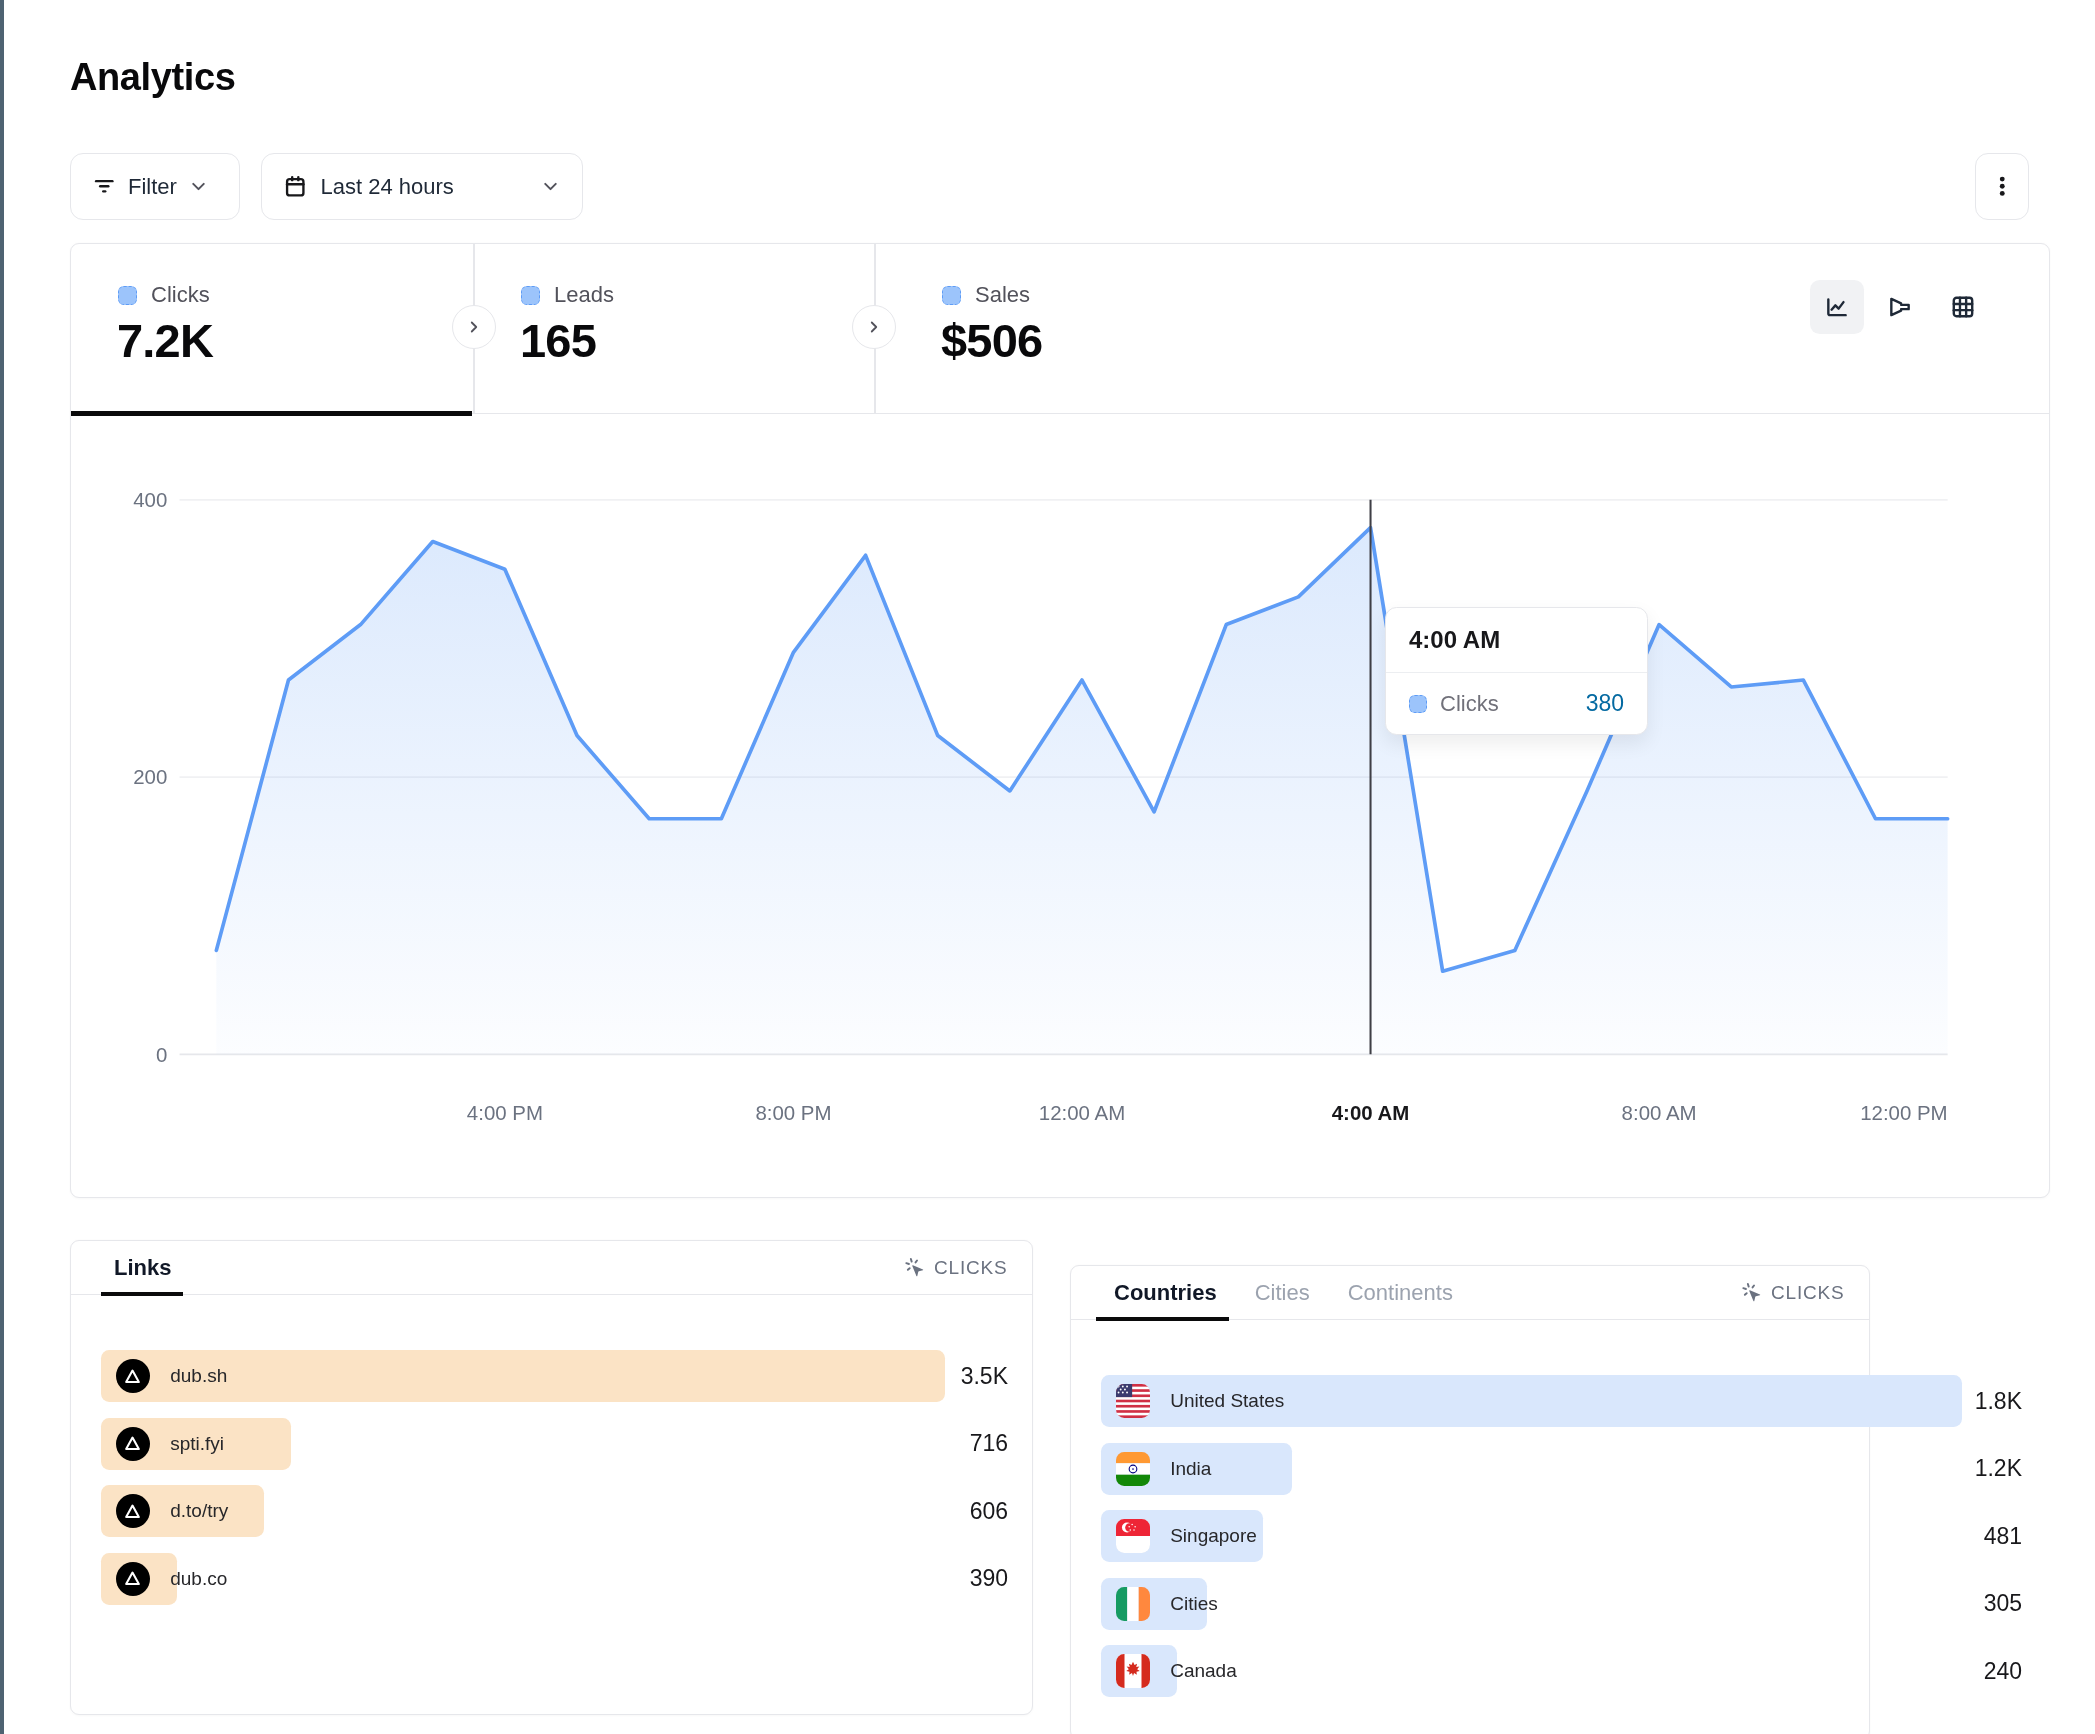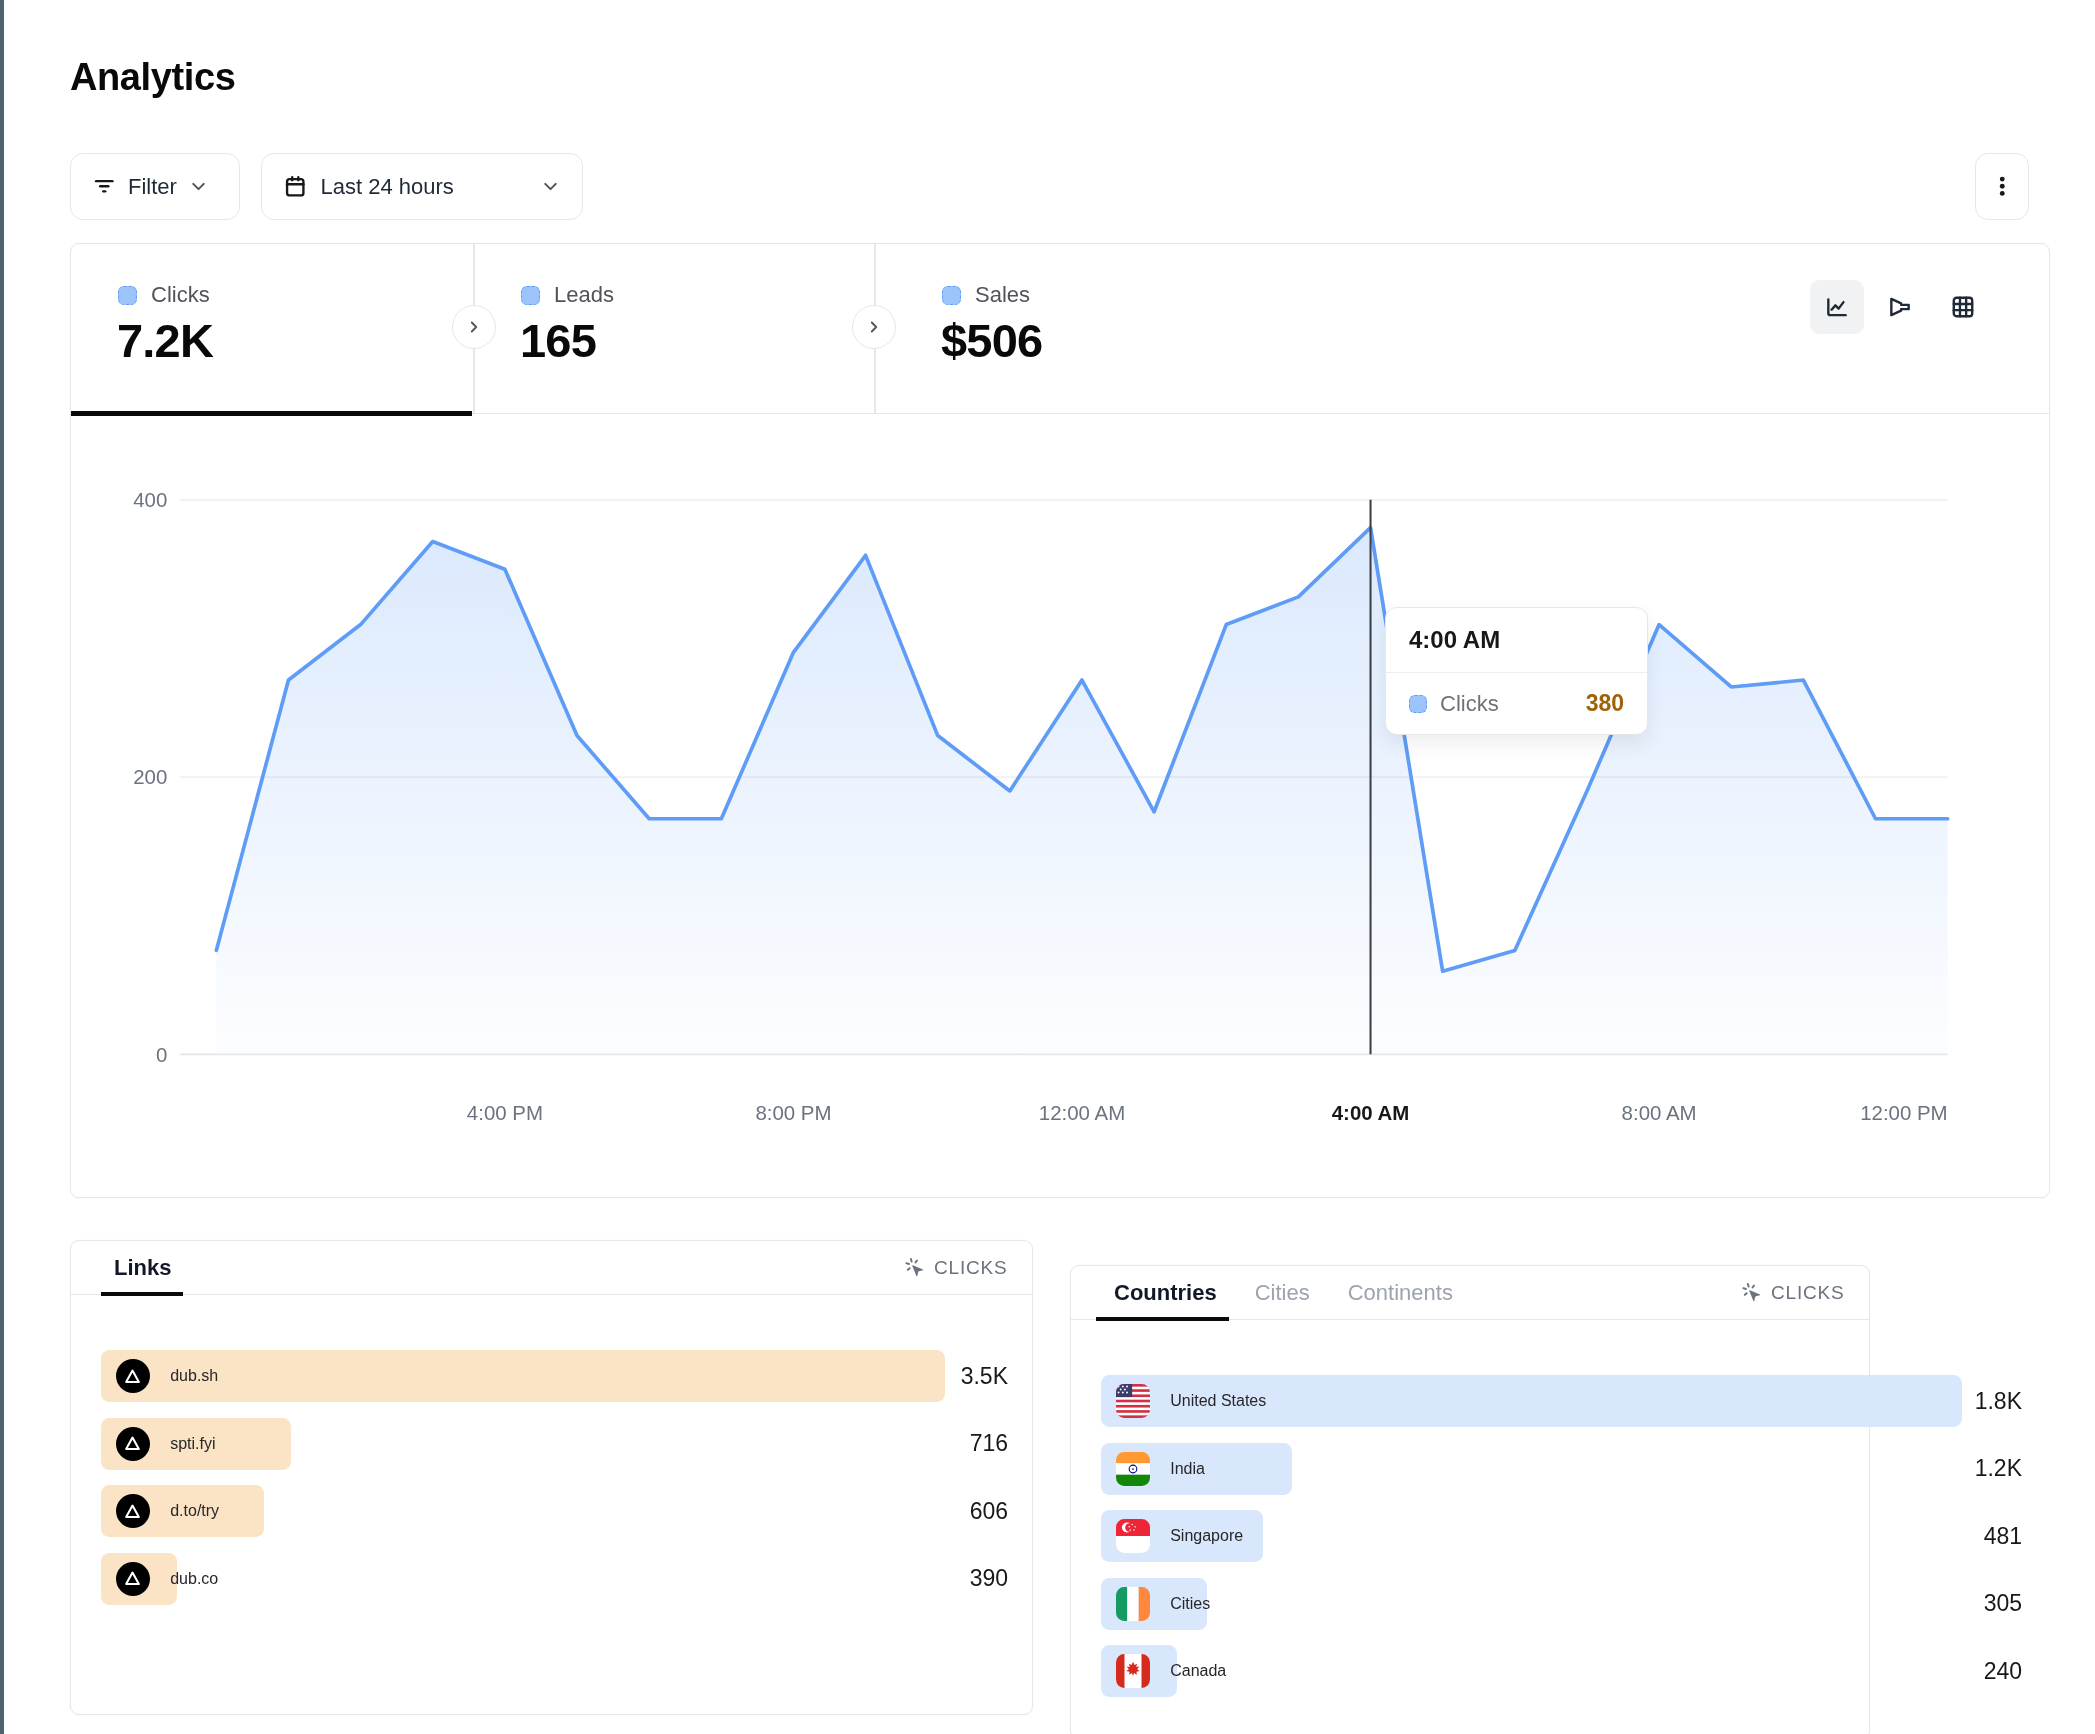--- a/index.html
+++ b/index.html
@@ -51,39 +51,39 @@
   
   .chart-zone { position:absolute; left:0; top:170px; width:1977px; height:781px; }
   #chart-svg { position:absolute; inset:0; }
   .chart-tooltip {
     position:absolute; width:263px; background:#fff; border:1.6px solid #e6e7eb; border-radius:11.5px;
     box-shadow:0 8.2px 19.6px rgba(0,0,0,.07); z-index:3;
   }
   .tt-head { padding:18px 23px; font-size:24px; font-weight:600; color:#18181b; border-bottom:1.6px solid #eceef1; }
   .tt-row { padding:17px 23px; display:flex; align-items:center; gap:13px; }
   .tt-label { font-size:22px; color:#71717a; flex:1; }
-  .tt-value { font-size:23px; font-weight:700; color:#a16207; }
+  .tt-value { font-size:23px; font-weight:400; color:#0369a1; }
 
   
   #links-card { left:70px; top:1240px; width:963px; height:475px; }
   #countries-card { left:1070px; top:1265px; width:800px; height:475px; }
   .panel-header { position:relative; height:54px; border-bottom:1.6px solid #e6e7eb; display:flex; align-items:center; padding:0 24.5px 0 43px; gap:38px; }
   .panel-tab { font-size:22px; color:#9ca3af; font-weight:500; cursor:pointer; background:none; border:none; font-family:inherit; padding:0; }
   .panel-tab.active { color:#111827; font-weight:600; }
   .tab-ink { position:absolute; bottom:-1.6px; height:4.1px; background:#0a0a0b; }
   .metric { margin-left:auto; display:flex; align-items:center; gap:8.2px; color:#6b7280; font-size:19px; font-weight:500; letter-spacing:0.8px; cursor:pointer; background:none; border:none; font-family:inherit; }
   .rows { position:absolute; left:30px; top:109px; display:flex; flex-direction:column; gap:15.5px; }
   #links-card .rows { width:907px; }
   #countries-card .rows { width:921px; }
   .row { position:relative; height:52px; cursor:pointer; }
   .row-bar { position:absolute; left:0; top:0; height:52px; border-radius:8.2px; }
   .bar-links { background:#fbe3c5; }
   .bar-countries { background:#d9e7fc; }
   .row-fg { position:absolute; inset:0; display:flex; align-items:center; padding-left:14.7px; }
-  .row-label { margin-left:20.5px; font-size:16px; color:#27272a; }
+  .row-label { margin-left:20.5px; font-size:19px; color:#27272a; }
   .row-value { margin-left:auto; font-size:23px; font-weight:500; color:#18181b; }
   .logo-circle { width:34px; height:34px; border-radius:50%; background:#000; display:flex; align-items:center; justify-content:center; flex:none; }
   .flag { width:34px; height:34px; border-radius:8.2px; overflow:hidden; flex:none; box-shadow:inset 0 0 0 0.8px rgba(0,0,0,.06); }
   .flag svg { display:block; }
 </style>
 </head>
 <body>
 
 <div class="left-strip"></div>
 

